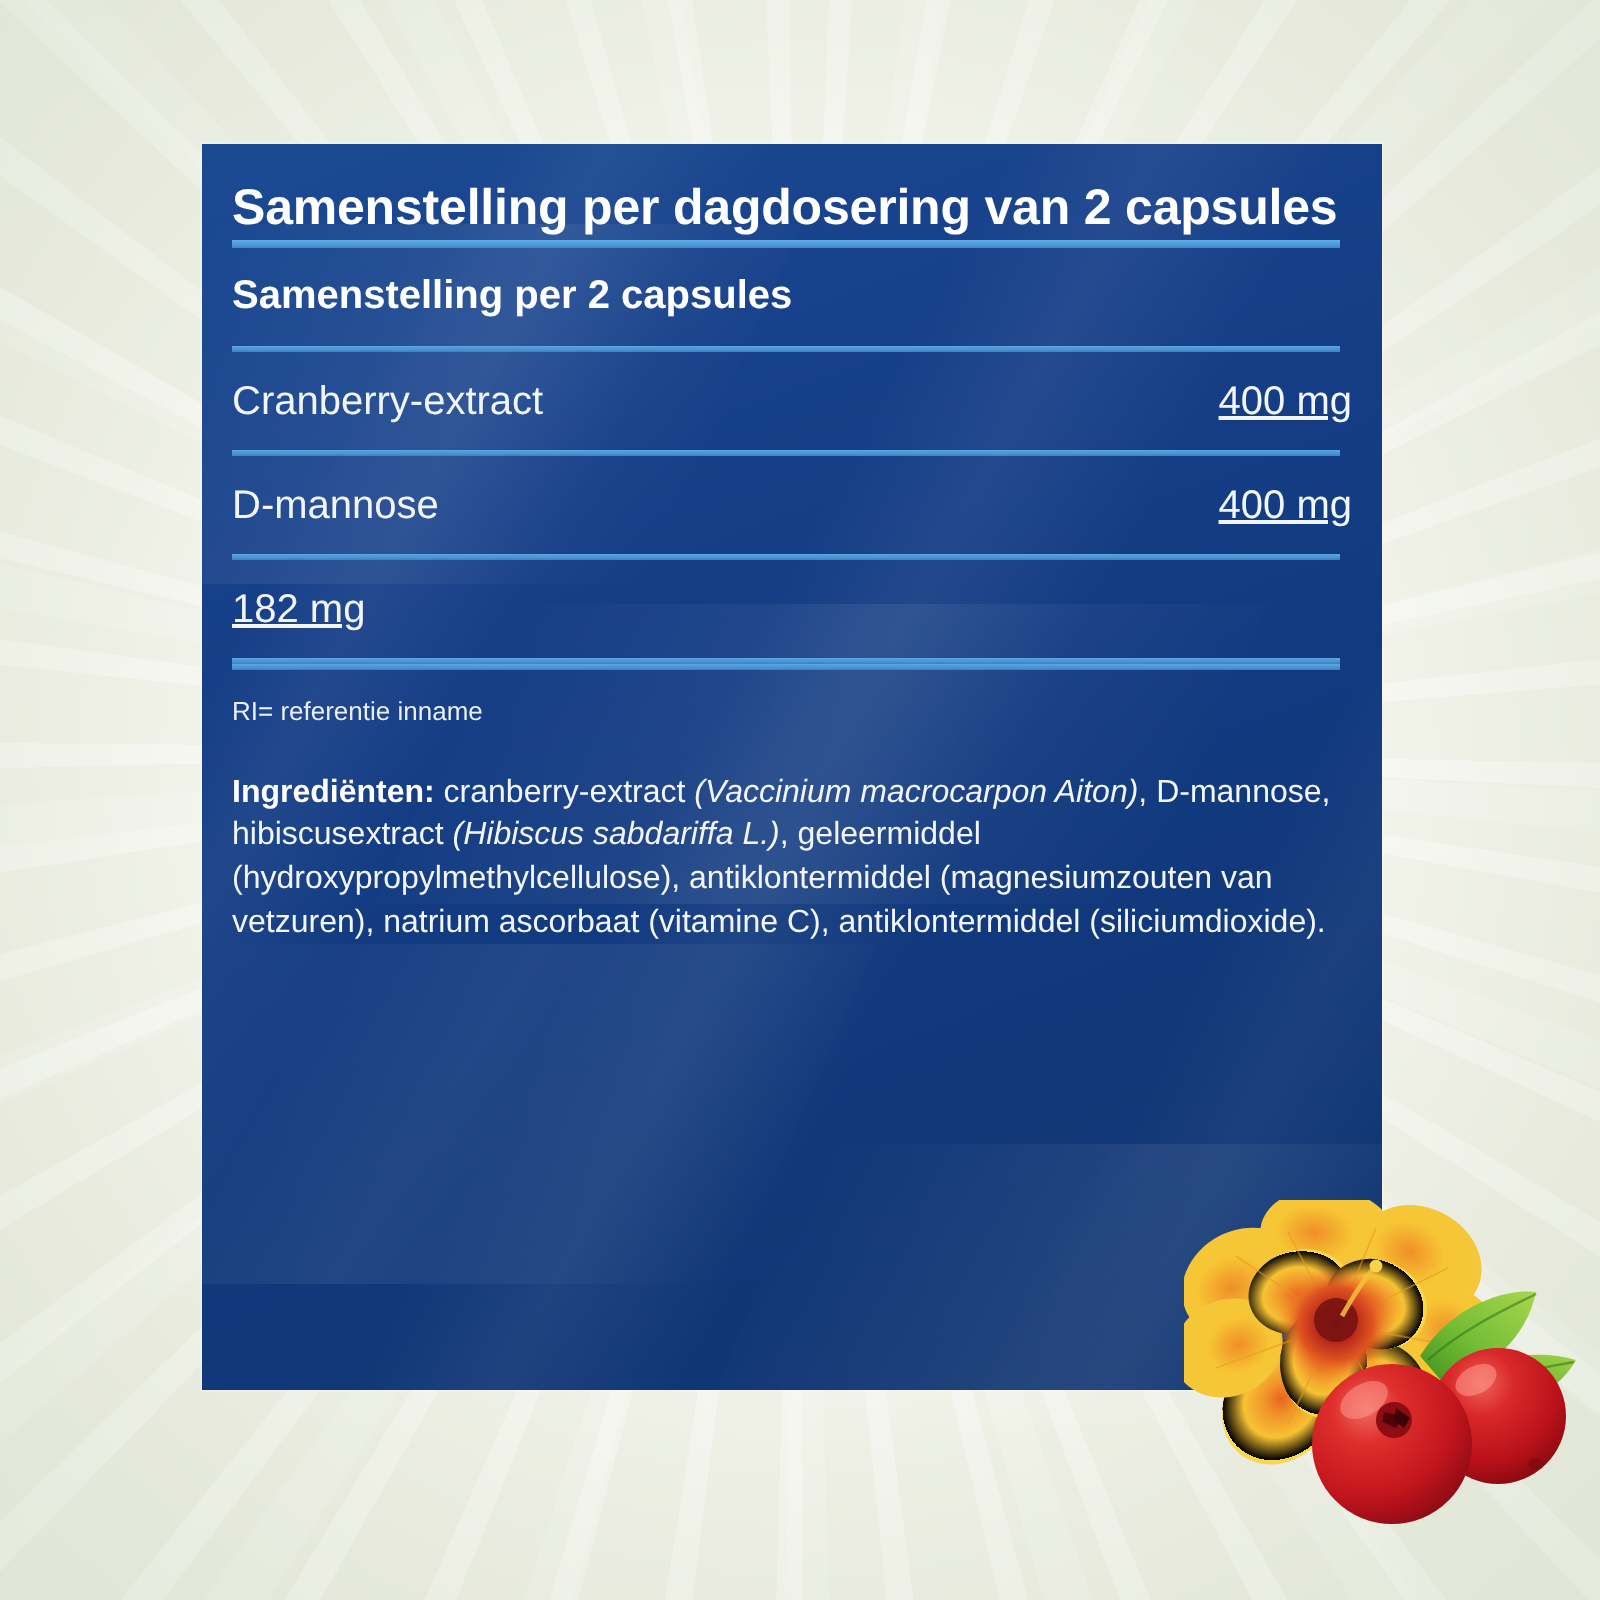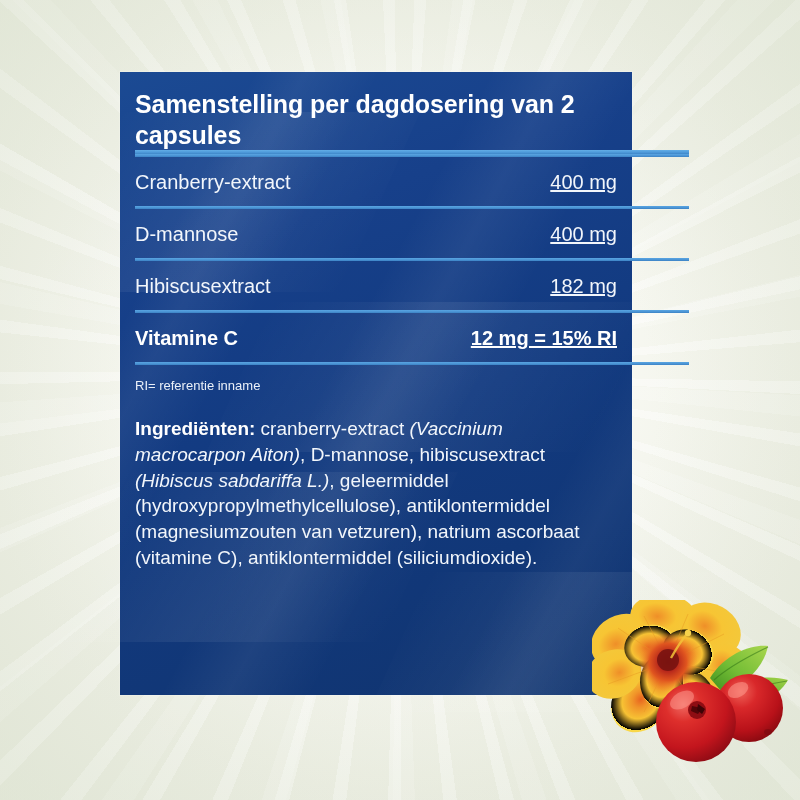--- a/index.html
+++ b/index.html
@@ -48,23 +48,23 @@
   .vignette {
     position: absolute;
     inset: 0;
     pointer-events: none;
     background: radial-gradient(ellipse at 50% 50%, rgba(255,255,255,0) 45%, rgba(222,228,210,0.55) 100%);
   }
 
   
   #panel {
     position: absolute;
-    left: 120px;
+    left: 101px;
     top: 72px;
-    width: 512px;
+    width: 590px;
     height: 623px;
     background:
       linear-gradient(118deg,
         rgba(255,255,255,0.00) 0%,
         rgba(255,255,255,0.00) 16%,
         rgba(255,255,255,0.055) 22%,
         rgba(255,255,255,0.00) 31%,
         rgba(255,255,255,0.00) 44%,
         rgba(255,255,255,0.06) 52%,
         rgba(255,255,255,0.00) 62%,
@@ -136,21 +136,21 @@
   .row.strong .value { font-weight: bold; color: #ffffff; }
 
   .footnote {
     font-size: 13px;
     line-height: 1;
     padding: 14px 0 0 0;
     color: #eaf0f8;
   }
 
   .ingredients {
-    font-size: 19px;
+    font-size: 16px;
     line-height: 1.36;
     padding-top: 24px;
     color: #f2f6fb;
   }
   .ingredients b { font-weight: bold; color: #ffffff; }
   .ingredients i { font-style: italic; }
 
   
   #art {
     position: absolute;
@@ -178,47 +178,43 @@
     <div class="streak s4"></div>
 
     <div class="content">
 
       <div class="heading">
         <span class="hl">Samenstelling per dagdosering van 2 capsules</span>
       </div>
 
       <div class="rule"></div>
 
+      <div class="subhead">Samenstelling per 2 capsules</div>
 
       <div class="rule thin"></div>
 
       <div>
 
         <div class="row">
           <span class="label">Cranberry-extract</span>
           <span class="value">400 mg</span>
         </div>
         <div class="rule thin"></div>
 
         <div class="row">
           <span class="label">D-mannose</span>
           <span class="value">400 mg</span>
         </div>
         <div class="rule thin"></div>
 
         <div class="row">
-          <span class="label">Hibiscusextract</span>
           <span class="value">182 mg</span>
         </div>
         <div class="rule thin"></div>
 
-        <div class="row strong">
-          <span class="label">Vitamine C</span>
-          <span class="value">12 mg = 15% RI</span>
-        </div>
         <div class="rule thin"></div>
       </div>
 
       <div class="footnote">RI= referentie inname</div>
 
       <div class="ingredients">
         <b>Ingrediënten:</b><span> cranberry-extract </span><i>(Vaccinium macrocarpon Aiton)</i><span>, D-mannose, hibiscusextract </span><i>(Hibiscus sabdariffa L.)</i><span>, geleermiddel (hydroxypropylmethylcellulose), antiklontermiddel (magnesiumzouten van vetzuren), natrium ascorbaat (vitamine C), antiklontermiddel (siliciumdioxide).</span>
       </div>
 
     </div>

